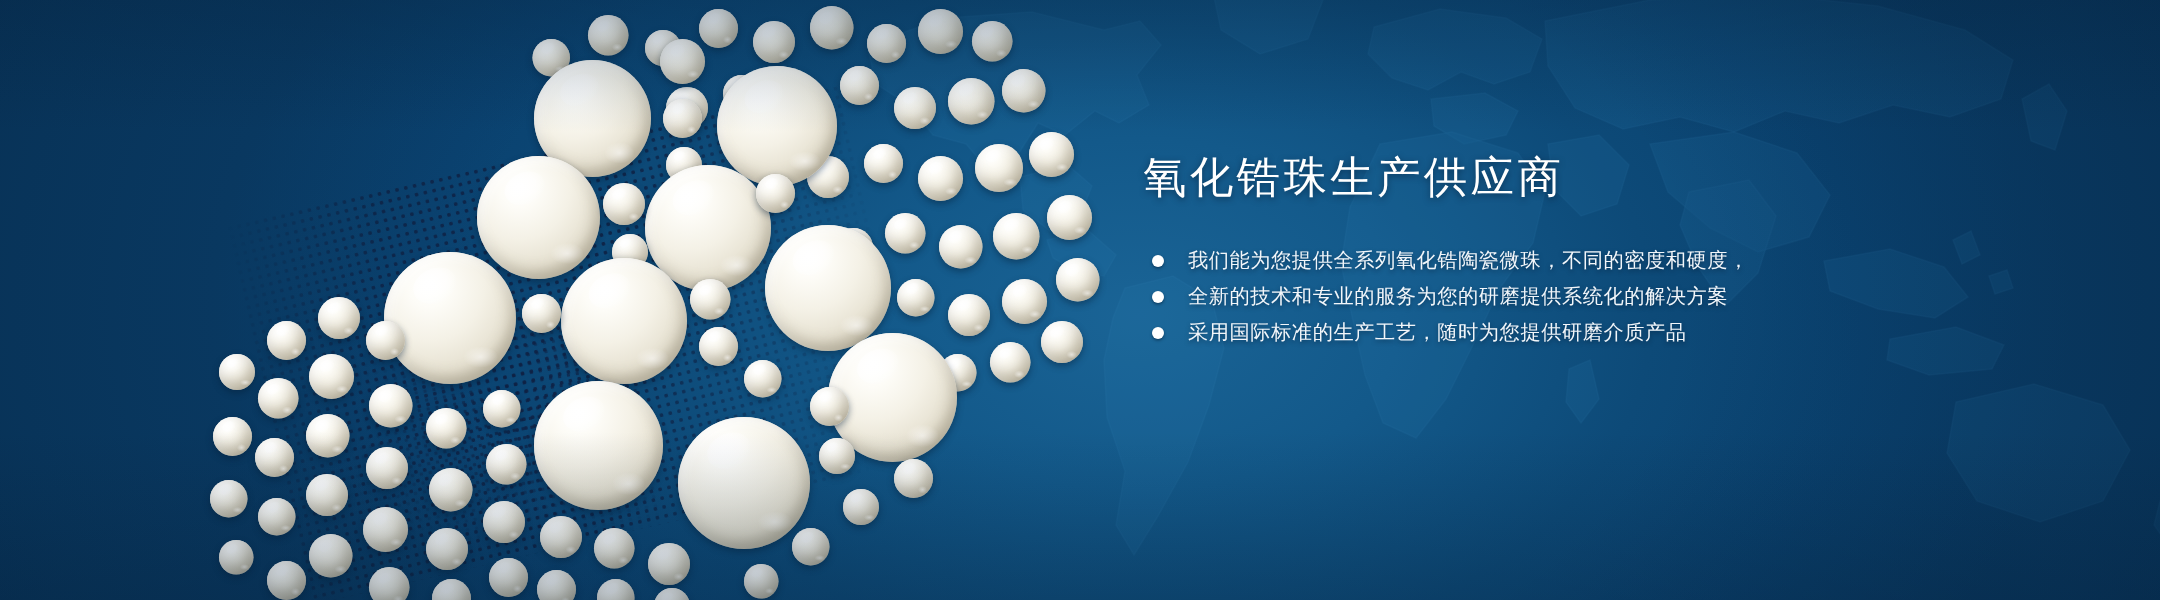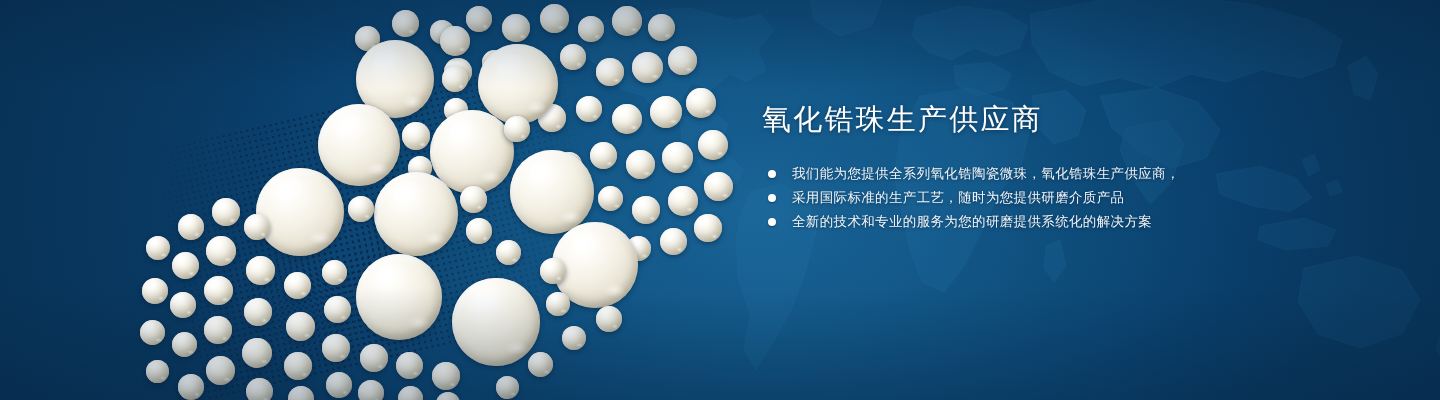--- a/index.html
+++ b/index.html
@@ -315,29 +315,29 @@
   <div class="bg-topshade"></div>
 
   <div id="text-block">
 
     <h1 id="headline">氧化锆珠生产供应商</h1>
 
     <ul id="bullet-list">
 
       <li class="bullet-item">
         <span class="bullet-dot"></span>
-        <span>我们能为您提供全系列氧化锆陶瓷微珠，氧化锆珠生产供应商，</span>
+        <span>我们能为您提供全系列氧化锆陶瓷微珠，不同的密度和硬度，</span>
+      </li>
+
+      <li class="bullet-item">
+        <span class="bullet-dot"></span>
+        <span>全新的技术和专业的服务为您的研磨提供系统化的解决方案</span>
       </li>
 
       <li class="bullet-item">
         <span class="bullet-dot"></span>
         <span>采用国际标准的生产工艺，随时为您提供研磨介质产品</span>
       </li>
 
-      <li class="bullet-item">
-        <span class="bullet-dot"></span>
-        <span>全新的技术和专业的服务为您的研磨提供系统化的解决方案</span>
-      </li>
-
     </ul>
   </div>
 
 </div>
 
 </body></html>

